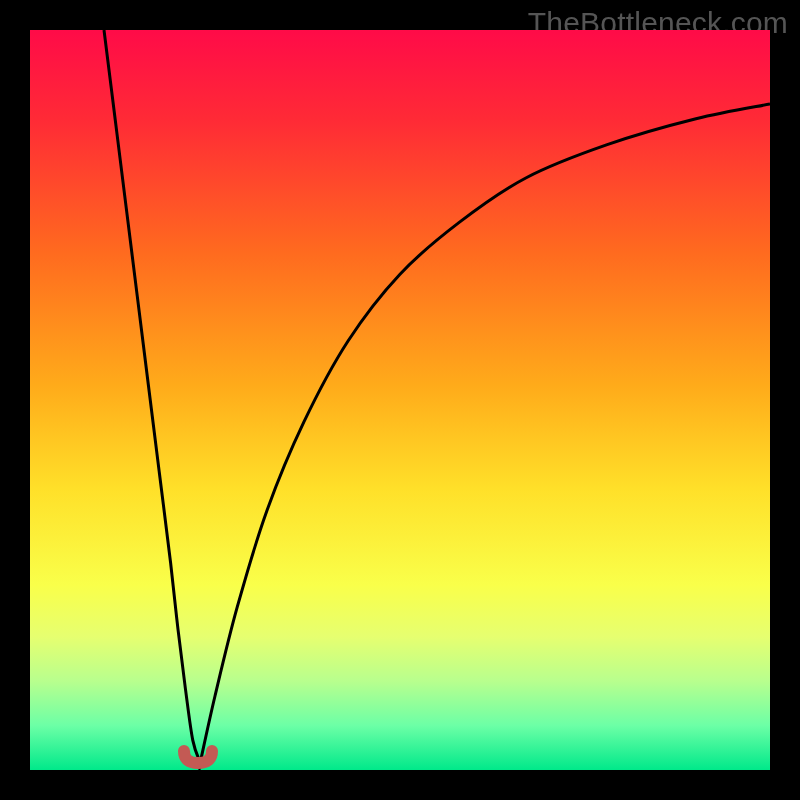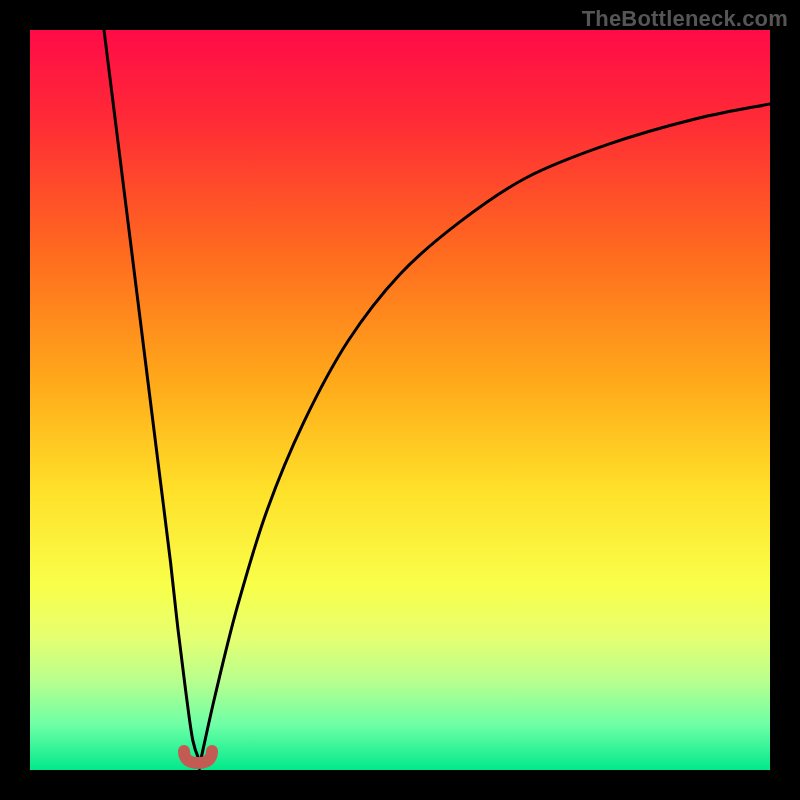--- a/index.html
+++ b/index.html
@@ -28,22 +28,22 @@
   .plot svg {
     display: block;
     width: 740px;
     height: 740px;
   }
   .watermark {
     position: absolute;
     top: 6px;
     right: 12px;
     color: #555;
-    font-size: 22px;
-    font-weight: 700;
+    font-size: 30px;
+    font-weight: 400;
     letter-spacing: 0.2px;
     user-select: none;
   }
 </style>
 </head>
 <body>
 
 <div class="stage">
 
   <div class="watermark">TheBottleneck.com</div>

